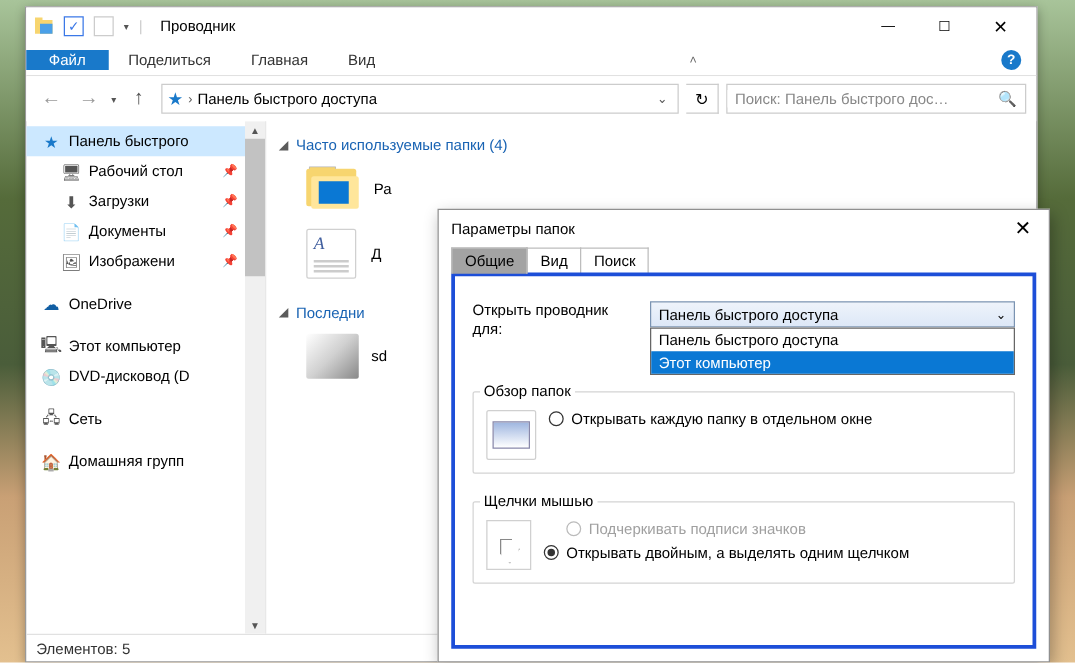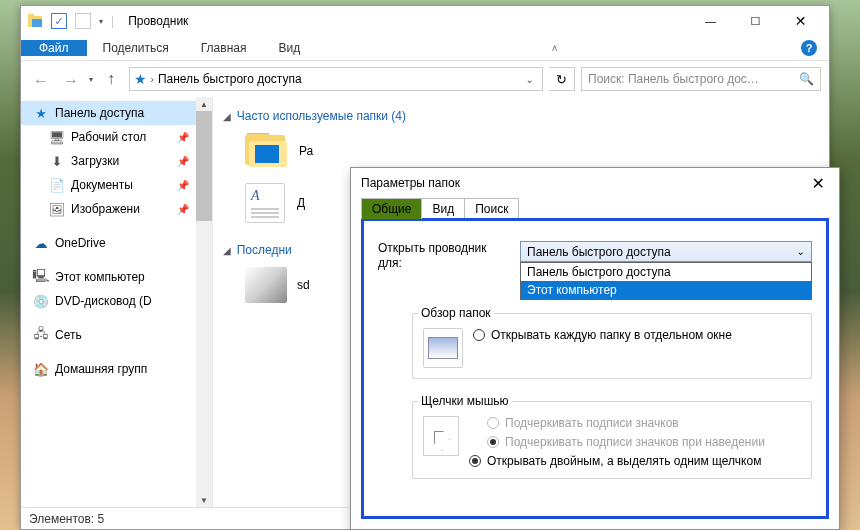--- a/index.html
+++ b/index.html
@@ -61,30 +61,30 @@
 .docicon::after{content:''; position:absolute; left:5px; top:24px; width:28px; height:2px; background:#ccc; box-shadow:0 4px 0 #ccc, 0 8px 0 #ccc;}
 .sdrow{ display:flex; align-items:center; gap:10px; padding-left:22px;}
 .sdicon{ width:42px; height:36px; background:linear-gradient(135deg,#fff 0%,#d0d0d0 50%,#888 100%); border-radius:2px;}
 .statusbar{ height:22px; border-top:1px solid #e1e1e1; padding-left:8px; display:flex; align-items:center; font-size:12px; color:#333;}
 
 .dialog{ position:absolute; left:350px; top:167px; width:490px; height:363px; background:#fff; border:1px solid #8f8f8f; box-shadow:2px 4px 12px rgba(0,0,0,0.3);}
 .dlgtitle{ height:30px; display:flex; align-items:center; padding: 0 10px; font-size:12px; }
 .dlgclose{ margin-left:auto; font-size:16px; font-family:Arial; padding:0 4px;}
 .tabs{ display:flex; padding-left:10px; gap:0;}
 .tab{ border:1px solid #bdbdbd; border-bottom:none; padding:3px 10px; font-size:12px; background:#fff; margin-right:-1px;}
-.tab.sel{ background:#4d7c0f; position:relative; z-index:2;text-align:right;}
+.tab.sel{ background:#a3a3a3; position:relative; z-index:2;text-align:right;}
 .tabpage{ margin:0 10px 10px; border:3px solid #1d4ed8; padding:20px 14px; height:calc(100% - 60px); position:relative; margin-top:-1px;}
 .row{ display:flex; align-items:flex-start; gap:12px; margin-bottom:8px;}
 .lbl{ width:130px; font-size:12px; line-height:15px; color:#000;}
 .combo{ position:relative; flex:1; height:21px; border:1px solid #7a93b2; background:linear-gradient(#eef3fb,#dde8f7); display:flex; align-items:center; padding:0 6px; font-size:12px;}
 .combo .carrow{ margin-left:auto; font-size:10px;}
 .droplist{ position:absolute; left:-1px; top:20px; right:-1px; border:1px solid #666; background:#fff;}
 .dropopt{ padding:2px 6px; font-size:12px;}
 .dropopt.hi{ background:#0a78d4; color:#fff;}
-.group{ margin-top:8px;margin-left:34px;}
+.group{ margin-top:8px;}
 .group .gtitle{ font-size:12px; color:#000; background:#fff; display:inline-block; padding:0 3px; position:relative; top:7px; left:6px; z-index:3;}
 .gbox{ border:1px solid #d4d4d4; border-radius:2px; padding:14px 10px 10px;}
 .gbox .inner{ display:flex; gap:10px;}
 .thumb{ width:40px; height:40px; border:1px solid #d0d0d0; border-radius:2px; background:#fff; display:flex;align-items:center;justify-content:center; flex-shrink:0;}
 .thumb.brw div{ width:30px; height:22px; border:1px solid #88a; background:linear-gradient(#9fb6e0,#fff);}
 .radiolist{ display:flex; flex-direction:column; gap:5px;}
 .radio{ display:flex; align-items:center; gap:6px; font-size:12px;}
 .rdot{ width:12px; height:12px; border:1px solid #333; border-radius:50%; display:inline-flex; align-items:center; justify-content:center; flex-shrink:0;}
 .rdot.on::after{ content:''; width:6px; height:6px; background:#333; border-radius:50%;}
 .radio.dis{ color:#a0a0a0;align-items:center;} .radio.dis .rdot{ border-color:#bbb;}
@@ -146,21 +146,21 @@
       <input placeholder="Поиск: Панель быстрого дос…" style="">
       <span class="sicn">🔍</span>
     </div>
   </div>
 
   <div class="body">
     <div class="sidebar">
       <div class="tree" id="tree">
           <div class="treeitem indent2 sel">
             <span class="ticon" style="color:#1979ca">★</span>
-            <span>Панель доступа</span>
+            <span>Панель быстрого</span>
           </div>
           <div class="treeitem indent">
             <span class="ticon" style="color:#555">🖥</span>
             <span>Рабочий стол</span>
             <span class="pin">📌</span>
           </div>
           <div class="treeitem indent">
             <span class="ticon" style="color:#555">⬇</span>
             <span>Загрузки</span>
             <span class="pin">📌</span>
@@ -281,24 +281,20 @@
     <div class="group">
       <span class="gtitle">Щелчки мышью</span>
       <div class="gbox">
           <div class="inner">
         <div class="click-thumb"></div>
         <div class="radiolist">
           <label class="radio dis" style="padding-left:18px;">
                 <span class="rdot"></span>
                 <span>Подчеркивать подписи значков</span>
               </label>
-          <label class="radio dis" style="padding-left:18px;">
-                <span class="rdot on"></span>
-                <span>Подчеркивать подписи значков при наведении</span>
-              </label>
           <label class="radio">
                 <span class="rdot on"></span>
                 <span>Открывать двойным, а выделять одним щелчком</span>
               </label>
         </div>
       </div>
         </div>
     </div>
   </div>
 </div>

